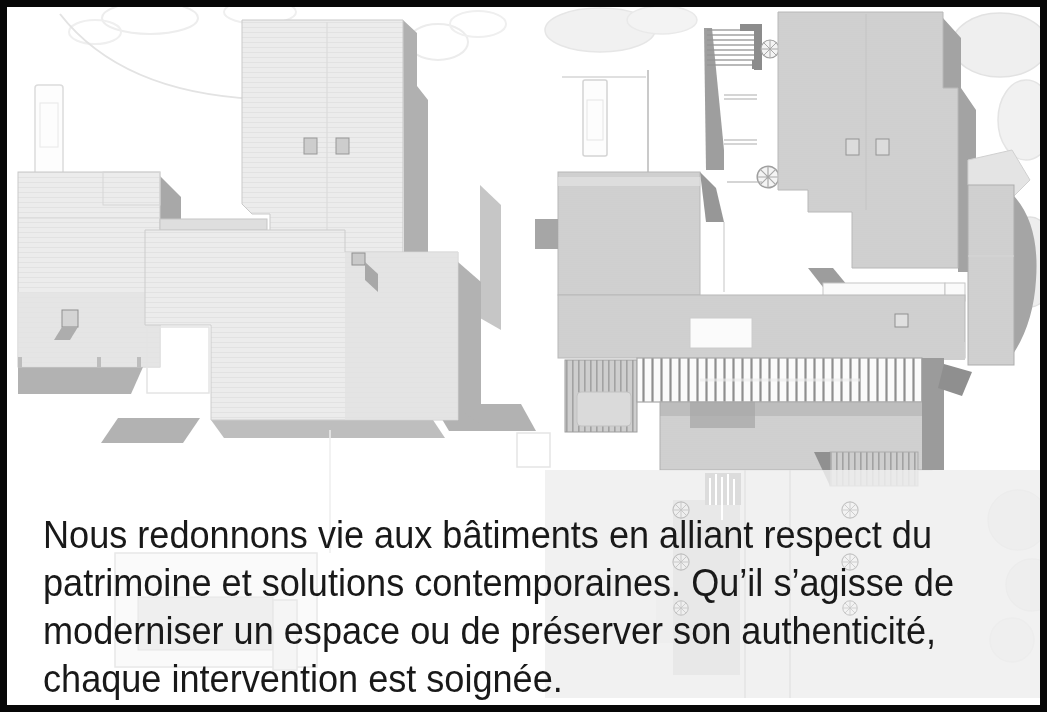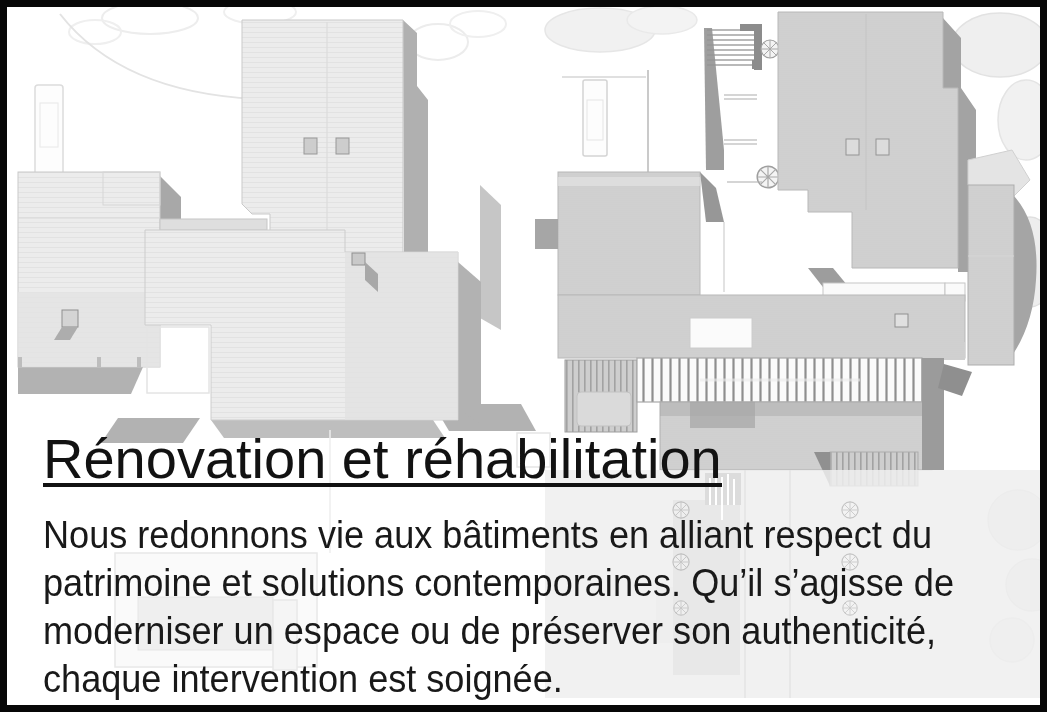--- a/index.html
+++ b/index.html
@@ -218,23 +218,20 @@
         <use href="#fanSym" transform="translate(681,510) scale(0.9)"></use>
         <use href="#fanSym" transform="translate(681,562) scale(0.9)"></use>
         <use href="#fanSym" transform="translate(681,608) scale(0.8)"></use>
         <use href="#fanSym" transform="translate(850,510) scale(0.9)"></use>
         <use href="#fanSym" transform="translate(850,562) scale(0.9)"></use>
         <use href="#fanSym" transform="translate(850,608) scale(0.8)"></use>
       </g>
     </g>
   </svg>
 
-  <div class="heading-wrap">
-    <span class="heading">Rénovation et réhabilitation</span>
-  </div>
 
   <div class="paragraph">
     <div class="pline">Nous redonnons vie aux bâtiments en alliant respect du</div>
     <div class="pline">patrimoine et solutions contemporaines. Qu’il s’agisse de</div>
     <div class="pline">moderniser un espace ou de préserver son authenticité,</div>
     <div class="pline">chaque intervention est soignée.</div>
   </div>
 
 </div>
 

